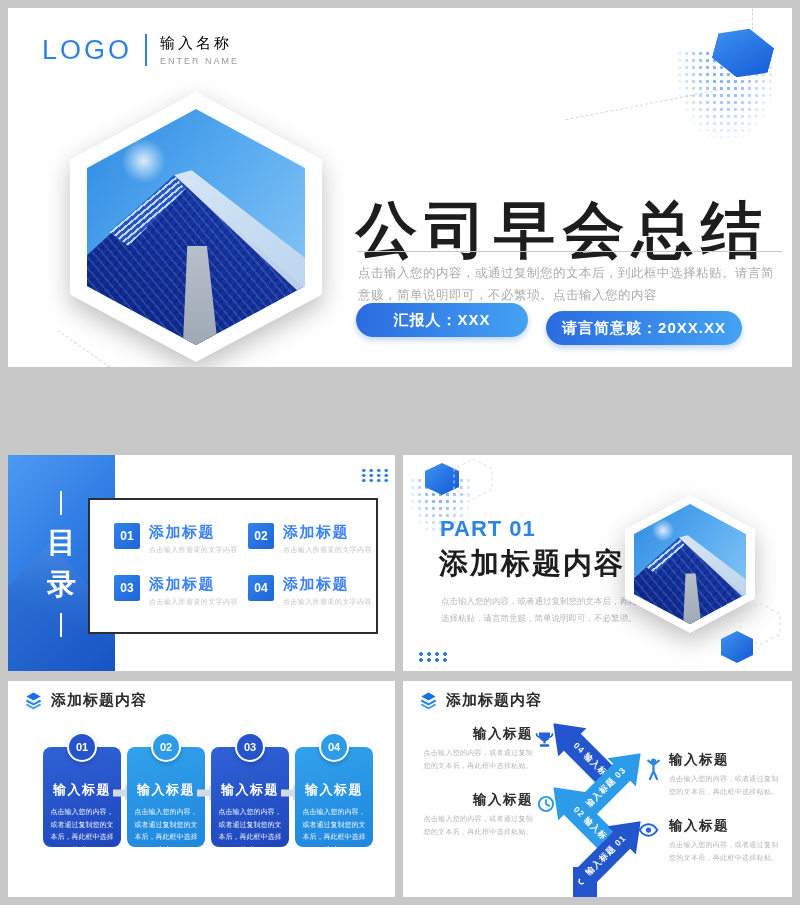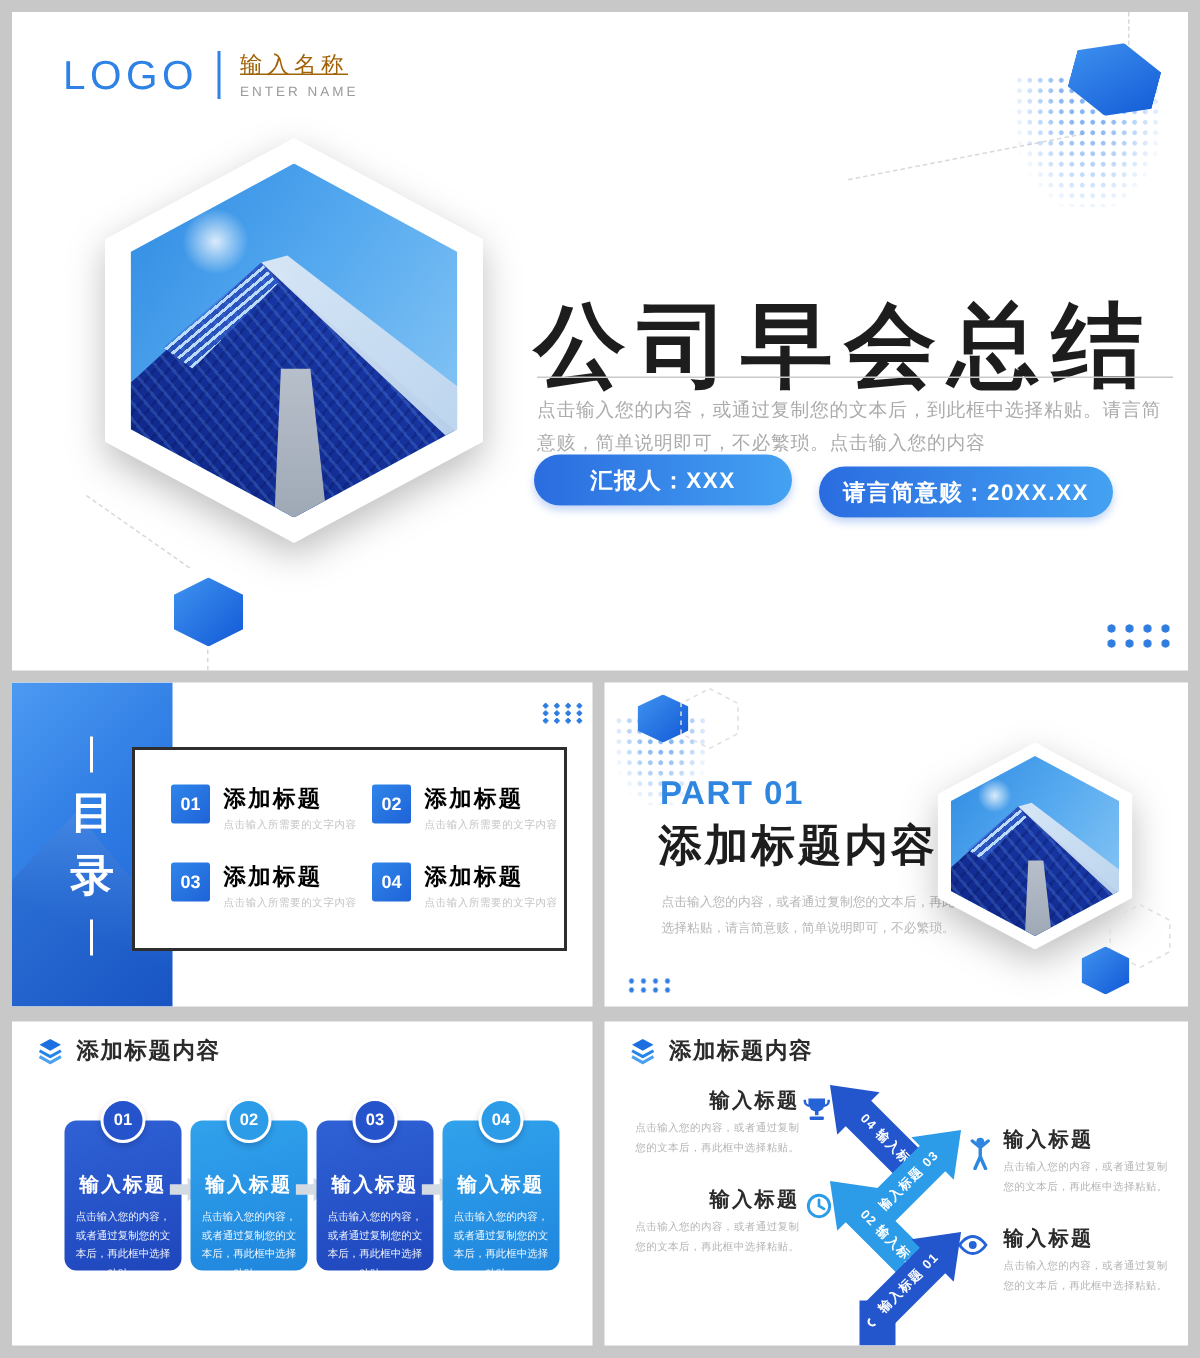--- a/index.html
+++ b/index.html
@@ -1,20 +1,20 @@
 <!DOCTYPE html>
 <html><head>
 <meta charset="utf-8">
 <style>
   html,body{margin:0;padding:0;}
   body{background:#c8c8c8;font-family:"Liberation Sans","DejaVu Sans",sans-serif;}
   .page{position:relative;width:800px;height:905px;background:#c8c8c8;overflow:hidden;}
   .s{position:absolute;background:#fff;overflow:hidden;}
   .abs{position:absolute;}
-  #s1{left:8px;top:8px;width:784px;height:439px;}
+  #s1{left:8px;top:8px;width:784px;height:359px;}
   #s2{left:8px;top:455px;width:387px;height:216px;}
   #s3{left:403px;top:455px;width:389px;height:216px;}
   #s4{left:8px;top:681px;width:387px;height:216px;}
   #s5{left:403px;top:681px;width:389px;height:216px;}
 
   .hex{clip-path:polygon(50% 0%,100% 25%,100% 75%,50% 100%,0% 75%,0% 25%);}
   .hexgrad{background:linear-gradient(135deg,#3f93f0 0%,#1259d6 100%);}
   .dotgrid{background-image:radial-gradient(circle,#2f7de1 2.6px,transparent 2.9px);background-size:12px 10px;}
   .dotgrid-sm{background-image:radial-gradient(circle,#2f7de1 1.6px,transparent 1.8px);background-size:7.5px 5px;}
   .halftone{background-image:radial-gradient(circle,#5b9df0 1.4px,transparent 1.6px);background-size:7px 7px;opacity:.75;
@@ -29,21 +29,21 @@
   .bld{clip-path:polygon(0% 62%,40% 28%,100% 76%,100% 100%,0% 100%);background:linear-gradient(215deg,#2b57cf 0%,#16339f 50%,#0e2586 100%);}
   .bldtex{clip-path:polygon(0% 62%,40% 28%,100% 76%,100% 100%,0% 100%);background:repeating-linear-gradient(50deg,rgba(130,190,255,.18) 0 2px,transparent 2px 7px),repeating-linear-gradient(-50deg,rgba(0,10,60,.2) 0 2px,transparent 2px 7px);}
   .bldface{clip-path:polygon(40% 28%,48% 26%,100% 63%,100% 80%);background:linear-gradient(135deg,#eef4fb,#b9d2ec);opacity:.95;}
   .ridge{clip-path:polygon(40% 28%,10% 52%,19% 58%,45% 34%);background:repeating-linear-gradient(-40deg,rgba(195,228,255,.95) 0 2px,rgba(60,110,220,.55) 2px 5px);}
   .pillar{clip-path:polygon(46% 58%,55% 58%,60% 100%,44% 100%);background:linear-gradient(180deg,#d7dde5,#9fa9b6);}
 
   
   .logo-row{left:34px;top:26px;display:flex;align-items:center;gap:13px;}
   .logo-text{font-size:27px;color:#2e82e6;letter-spacing:3px;}
   .logo-divider{width:2px;height:32px;background:#2e82e6;}
-  .company-name{font-size:15px;color:#a16207;letter-spacing:3px;text-decoration:underline;}
+  .company-name{font-size:15px;color:#000000;letter-spacing:3px;}
   .company-name-en{font-size:9px;color:#9a9a9a;letter-spacing:2px;margin-top:3px;}
   .dash{border-top:1px dashed #d9d9d9;}
   .dashv{border-left:1px dashed #d9d9d9;}
   .kicker{left:350px;top:120px;font-size:14px;letter-spacing:4px;color:#2e86e0;font-weight:500;}
   .main-title{left:348px;top:142px;font-size:61px;font-weight:900;color:#1d1d1d;letter-spacing:8px;white-space:nowrap;margin-top:40px;}
   .title-hr{left:350px;top:243px;width:424px;height:1px;background:#c9c9c9;}
   .intro{left:350px;top:255px;width:426px;font-size:12.5px;color:#ababab;line-height:1.75;letter-spacing:.5px;}
   .pill{height:34px;border-radius:17px;background:linear-gradient(90deg,#2a6ce0,#44a2f2);color:#fff;font-weight:700;font-size:15px;display:flex;align-items:center;justify-content:center;letter-spacing:1px;box-shadow:0 3px 6px rgba(42,108,224,.3);}
   .pill1{left:348px;top:295px;width:172px;}
   .pill2{left:538px;top:303px;width:196px;}
@@ -53,21 +53,21 @@
   .panel-bld{position:absolute;left:0;bottom:0;width:100%;height:60%;opacity:.35;
     background:linear-gradient(205deg,rgba(255,255,255,.35) 0%,rgba(10,30,120,.45) 60%);
     clip-path:polygon(0 100%,0 35%,40% 0,100% 60%,100% 100%);}
   .panel-tick{left:52px;width:2px;height:24px;background:#fff;}
   .vert-title{left:38px;top:66px;width:31px;font-size:29px;font-weight:700;color:#fff;line-height:1.45;text-align:center;word-break:break-all;letter-spacing:0;}
   .s2dots{left:352px;top:13px;width:31px;height:15px;}
   .toc-box{left:80px;top:43px;width:286px;height:132px;border:2px solid #2e2e2e;background:#fff;}
   .toc-grid{left:106px;top:68px;width:258px;display:grid;grid-template-columns:1fr 1fr;row-gap:20px;column-gap:10px;}
   .toc-item{display:flex;gap:9px;align-items:flex-start;}
   .numbox{width:26px;height:26px;border-radius:2px;background:linear-gradient(135deg,#2f85ea,#1f63d8);color:#fff;font-size:12px;font-weight:700;display:flex;align-items:center;justify-content:center;flex:0 0 26px;}
-  .toc-title{font-size:15px;font-weight:700;color:#000000;letter-spacing:1.5px;}
+  .toc-title{font-size:15px;font-weight:700;color:#3b82f6;letter-spacing:1.5px;}
   .toc-desc{font-size:7px;color:#c4c4c4;margin-top:3px;letter-spacing:.4px;}
 
   
   .part-label{left:37px;top:61px;font-size:22px;font-weight:700;color:#2e86e0;letter-spacing:1px;}
   .sec-title{left:36px;top:89px;font-size:29px;font-weight:800;color:#1d1d1d;letter-spacing:2px;}
   .sec-desc{left:38px;top:138px;width:216px;font-size:8.5px;color:#b8b8b8;line-height:1.95;}
   .dashed-hex{fill:none;stroke:#dedede;stroke-width:1;stroke-dasharray:3 3;}
 
   
   .hdr{left:16px;top:8px;display:flex;align-items:center;gap:8px;height:22px;}

